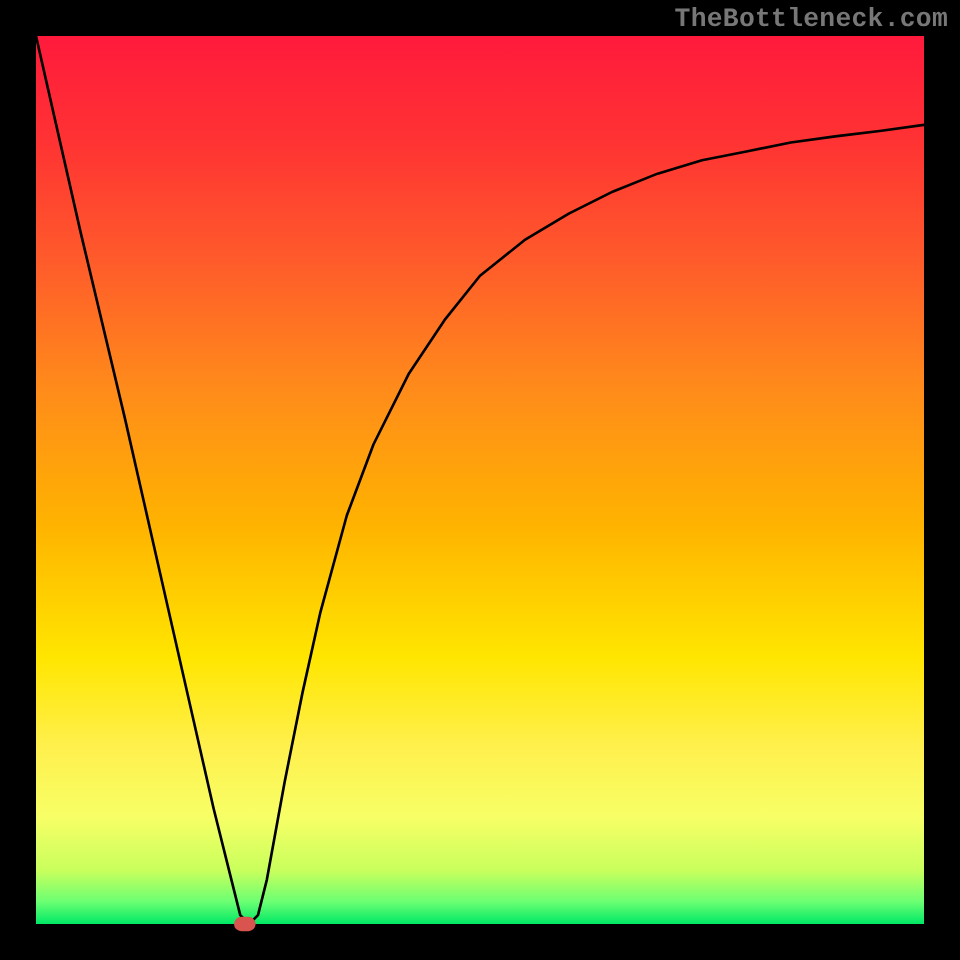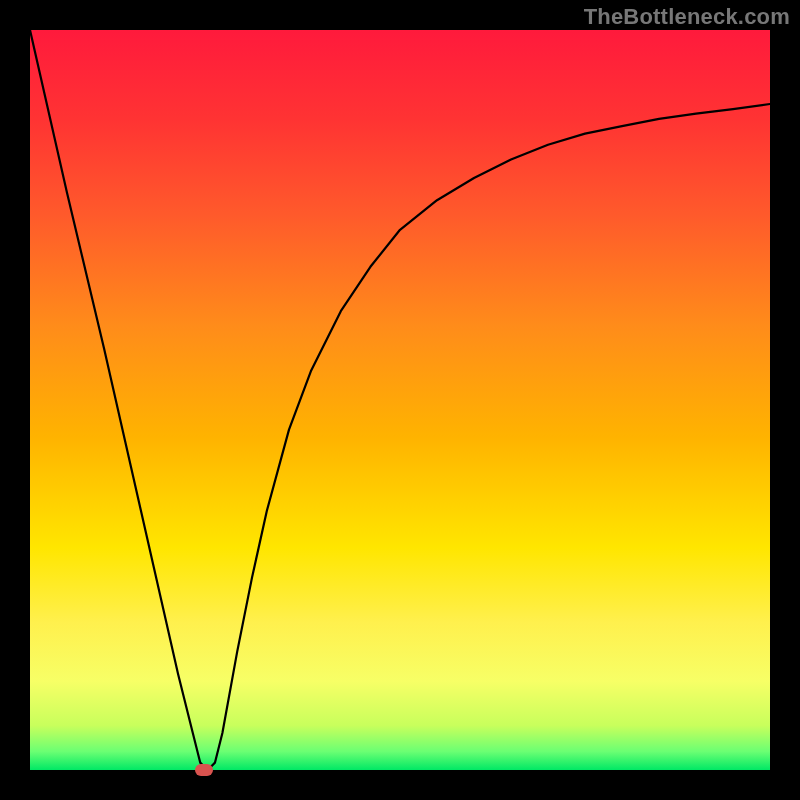--- a/index.html
+++ b/index.html
@@ -9,20 +9,21 @@
     height: 800px;
     overflow: hidden;
     font-family: Arial, Helvetica, sans-serif;
     background: #000;
   }
   .stage {
     position: relative;
     width: 800px;
     height: 800px;
     background: #000;
+    font-family: Liberation Mono, monospace;
   }
   .watermark {
     position: absolute;
     top: 4px;
     right: 10px;
     font-size: 22px;
     font-weight: 600;
     color: #777;
     letter-spacing: 0.2px;
     user-select: none;

